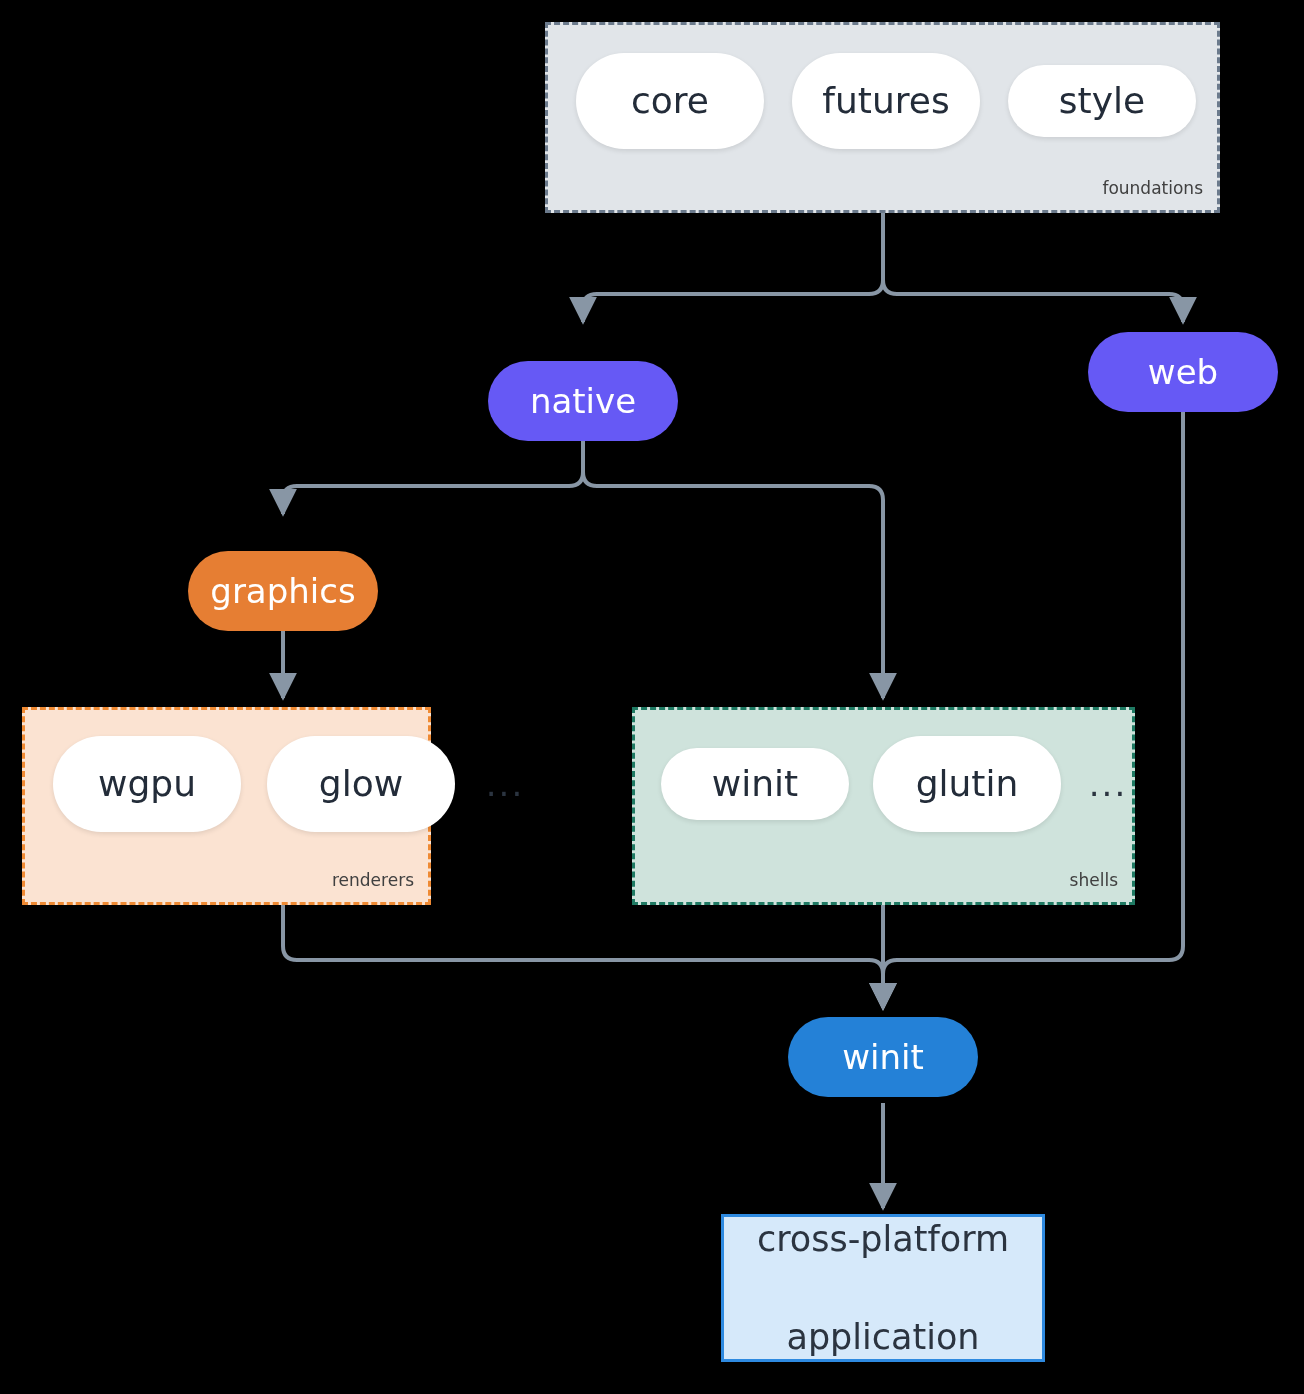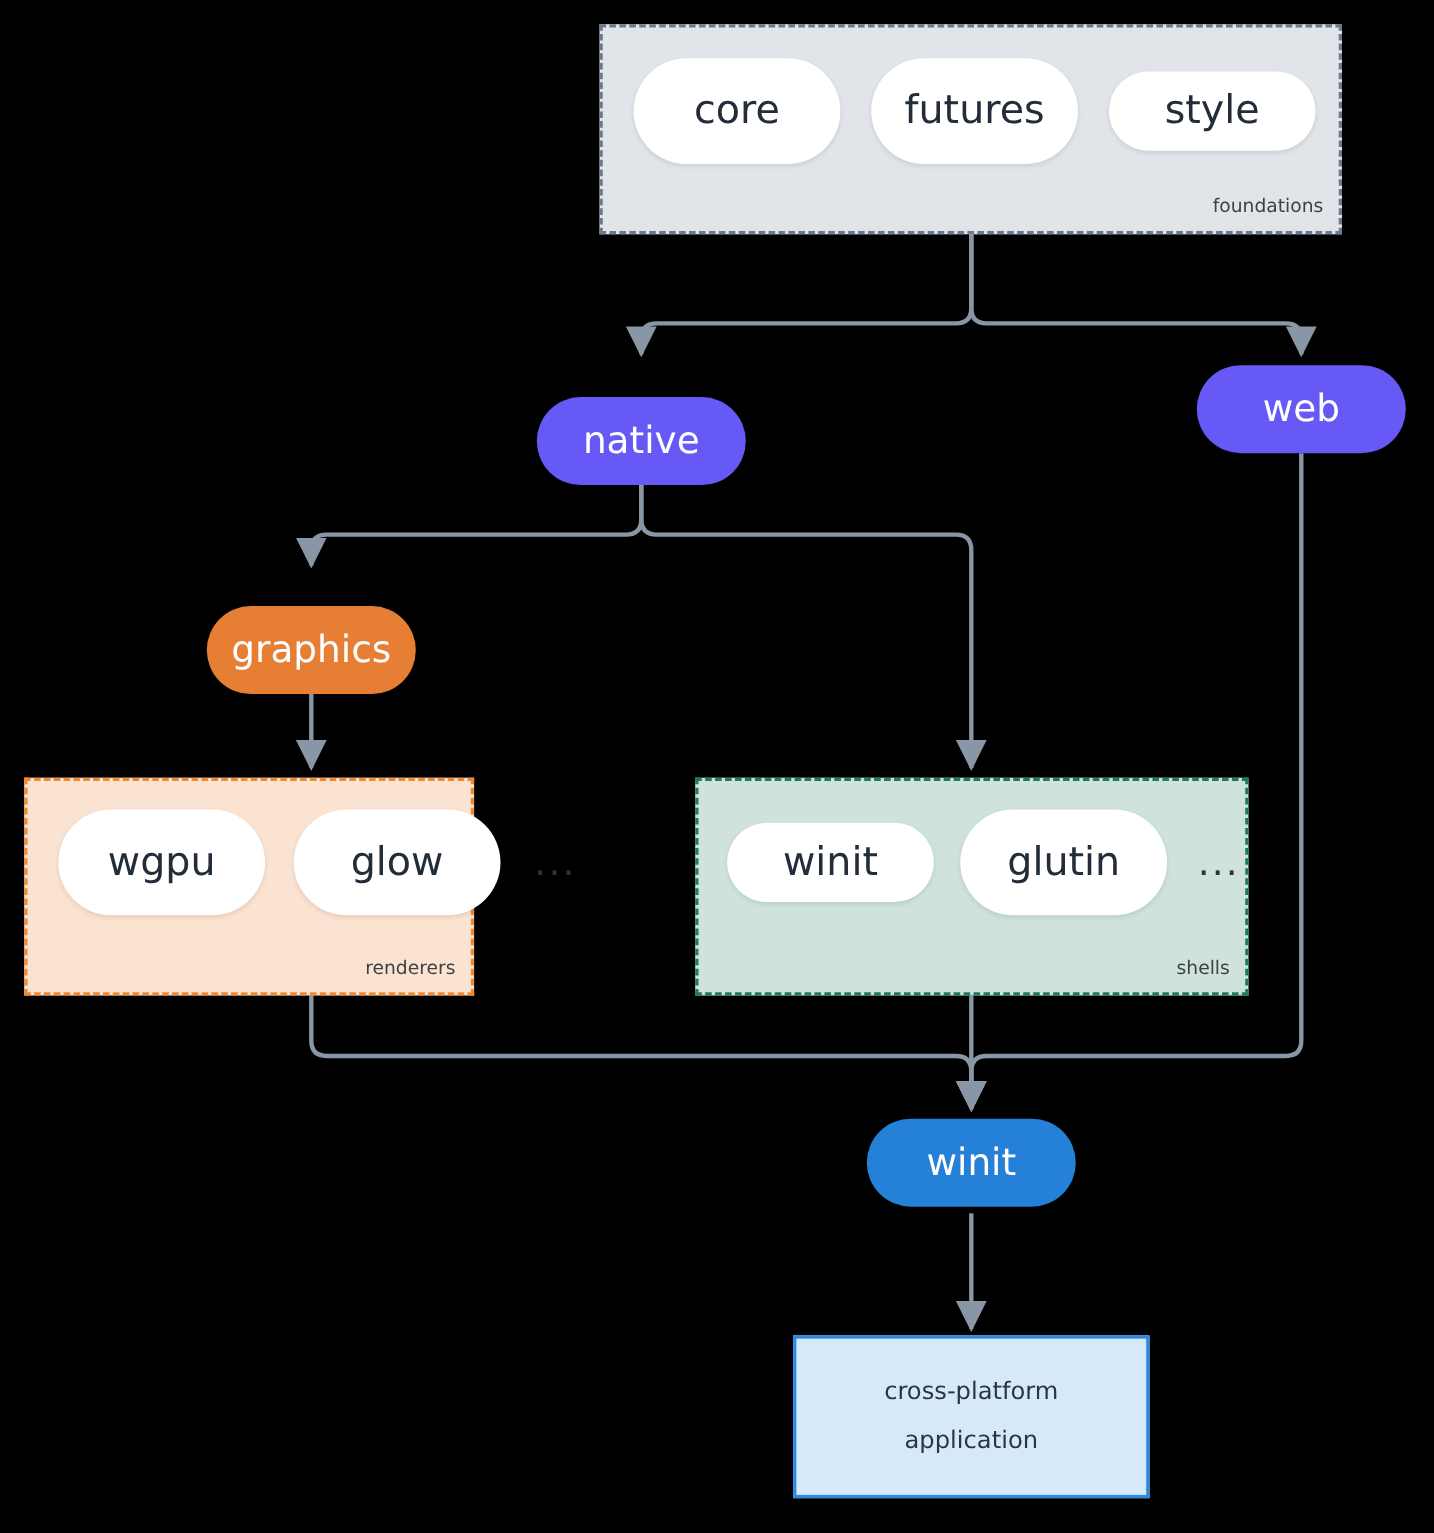--- a/index.html
+++ b/index.html
@@ -90,22 +90,22 @@
     white-space: nowrap;
   }
 
   
   .rect-node {
     position: absolute;
     box-sizing: border-box;
     display: flex;
     flex-direction: column;
     align-items: center;
-    justify-content: center;
-    font-size: 22px;
+    justify-content: space-between;
+    font-size: 35px;
     line-height: 44px;
     text-align: center;
     white-space: nowrap;
   }
 </style>
 </head>
 <body>
 
 <div id="canvas">
 

